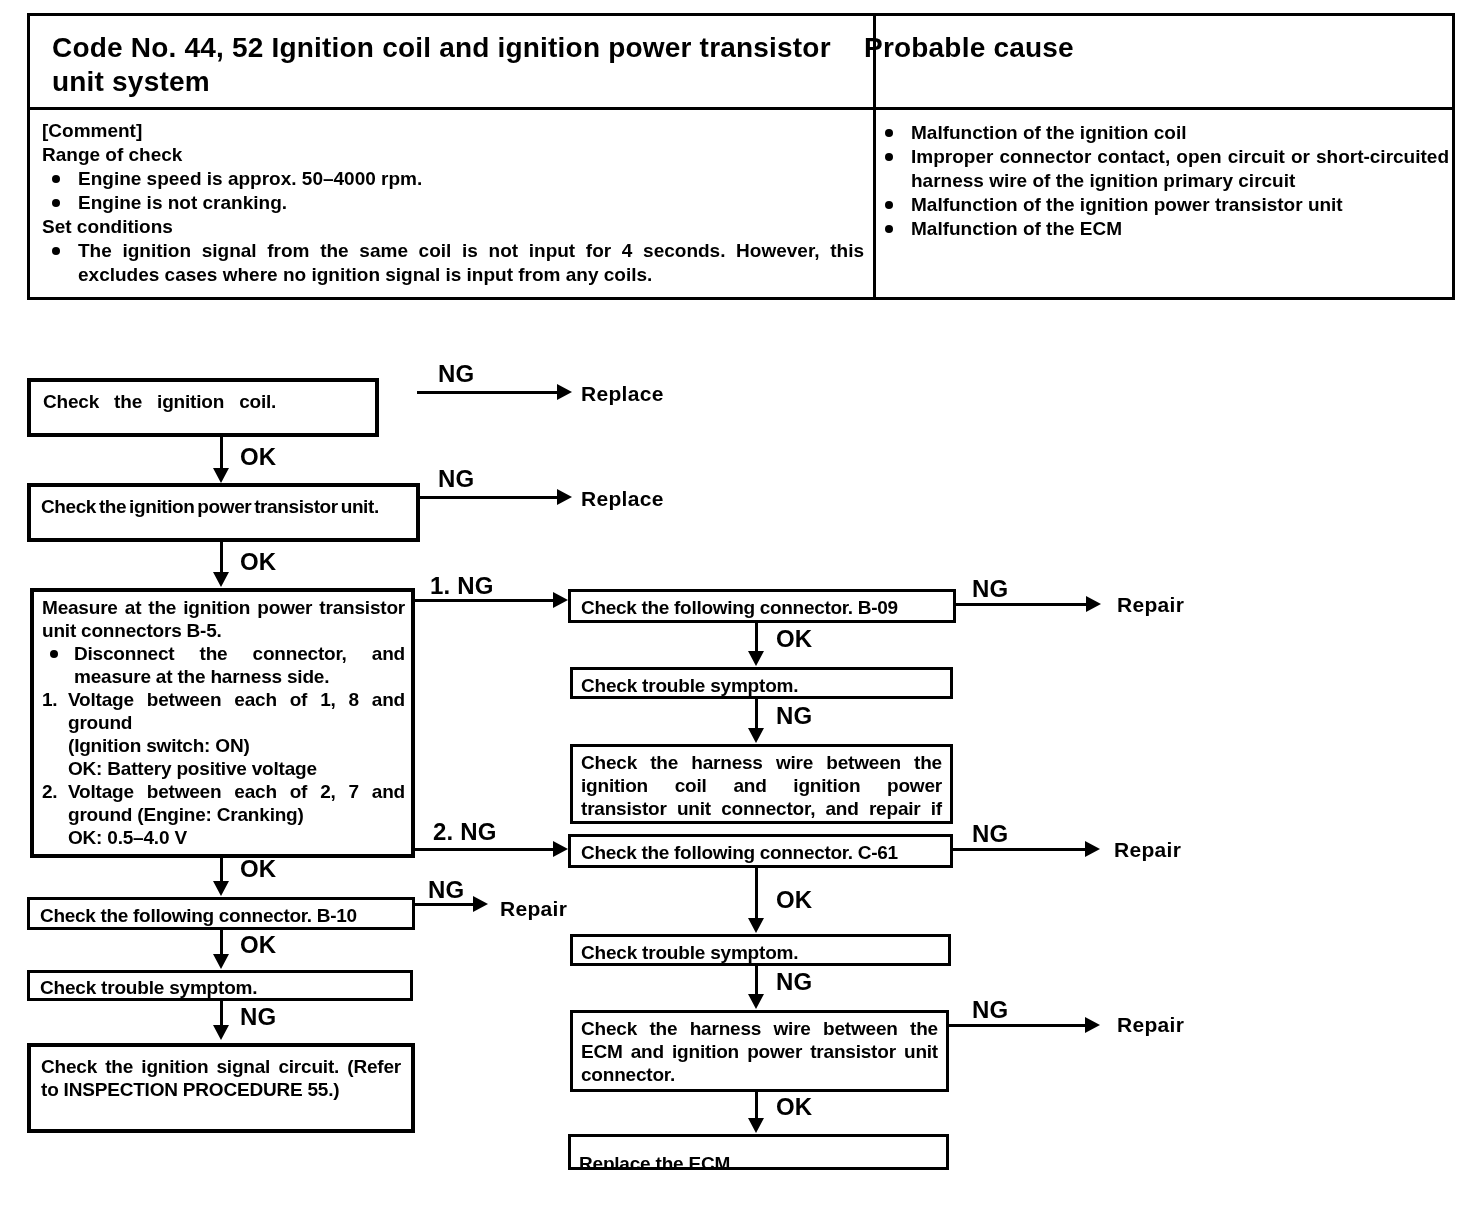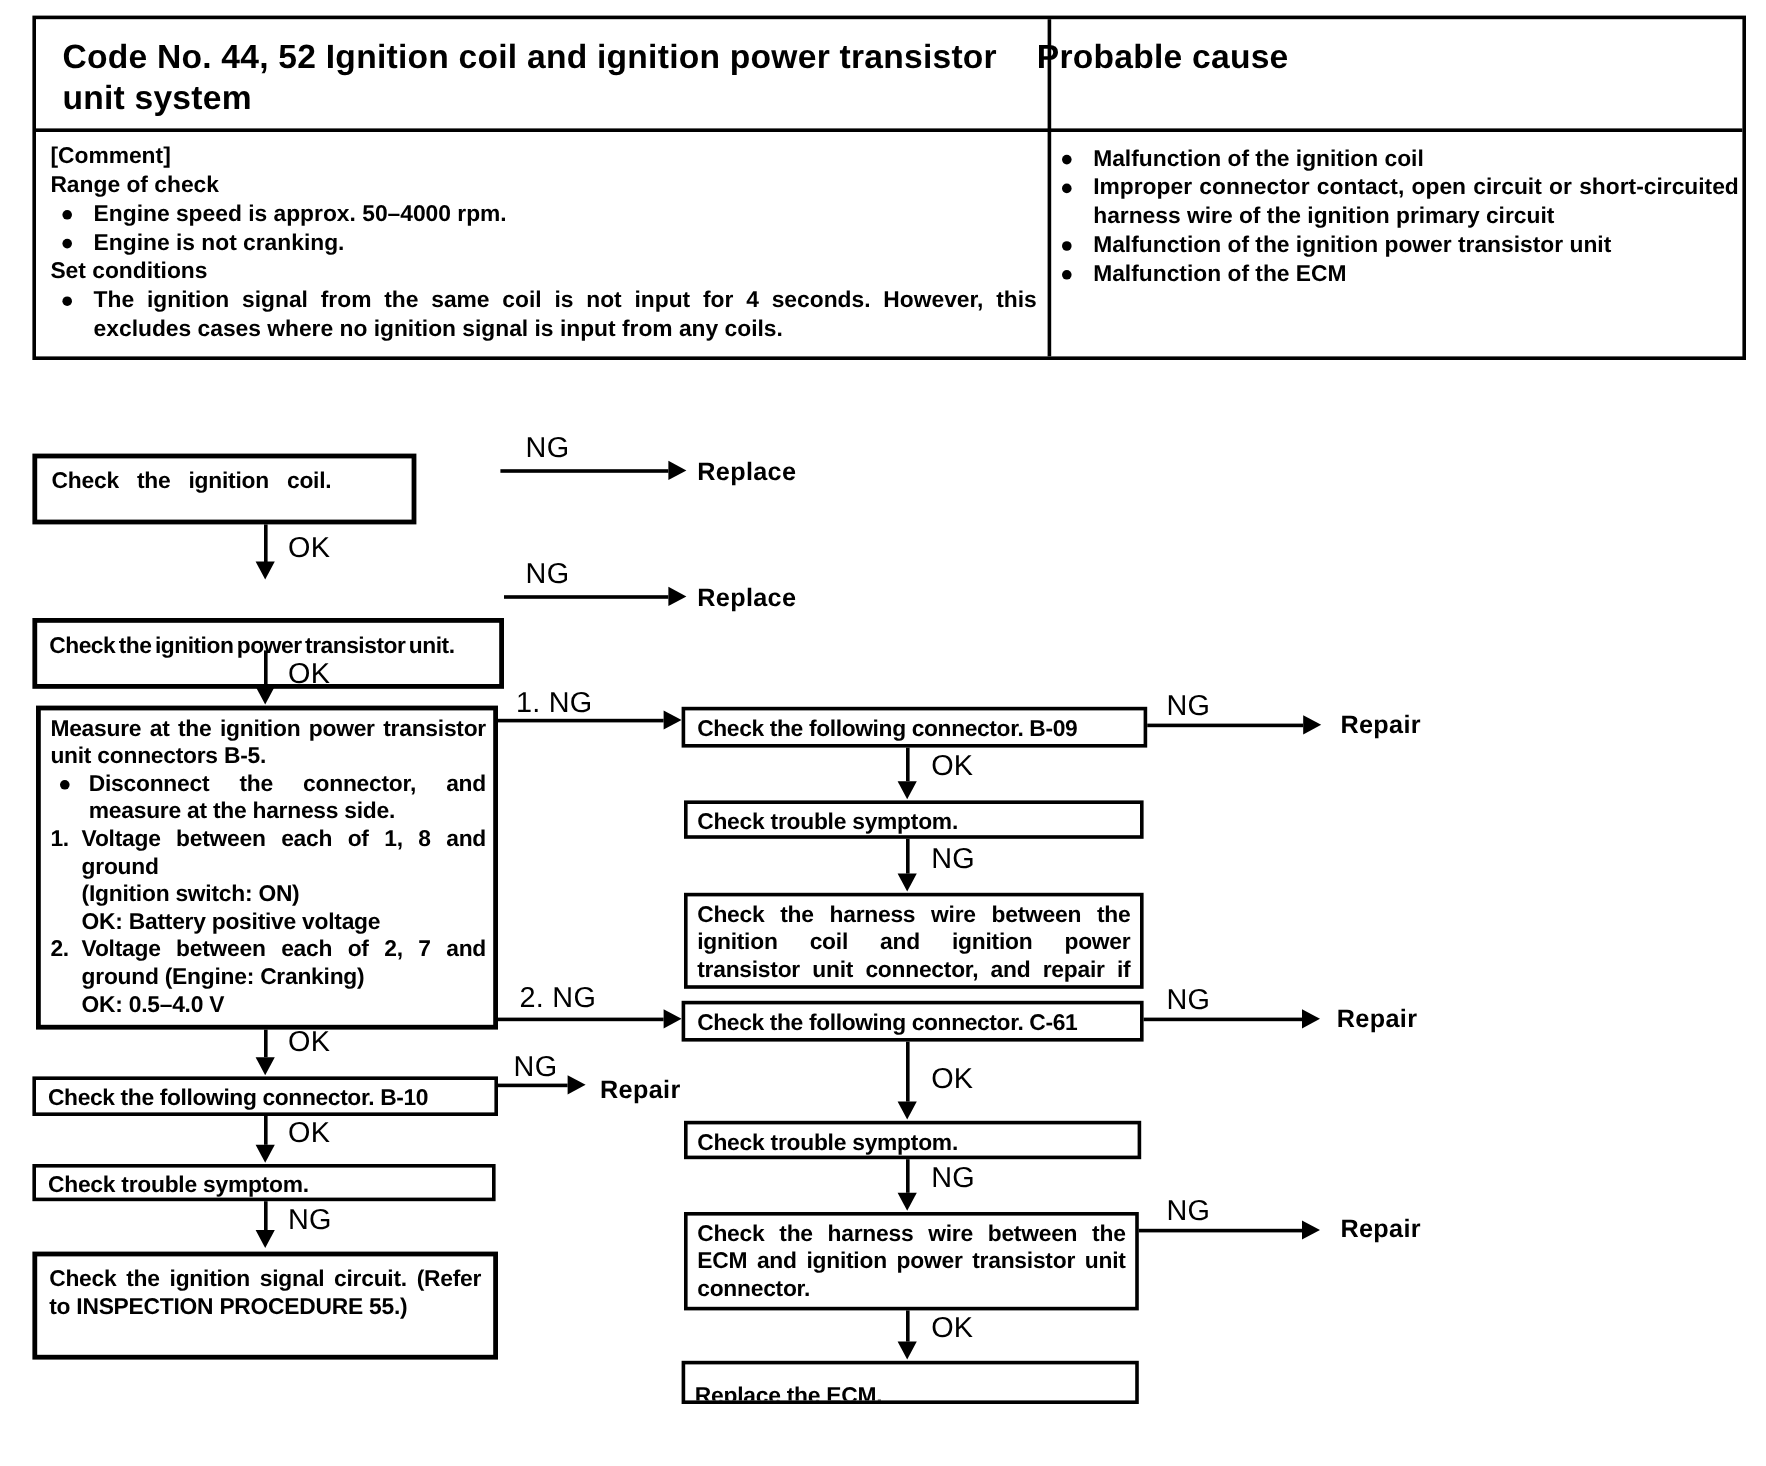--- a/index.html
+++ b/index.html
@@ -20,21 +20,21 @@
 
   
   .box{position:absolute;border:3px solid #000;box-sizing:border-box;background:#fff;
        font-size:19px;font-weight:700;line-height:23px;letter-spacing:-.2px;overflow:hidden;}
   .box.bthick{border-width:4px;}
   .hline,.vline{position:absolute;background:#000;}
   .hline{height:3px;}
   .vline{width:3px;}
   .ar{position:absolute;width:0;height:0;border-top:8px solid transparent;border-bottom:8px solid transparent;border-left:15px solid #000;}
   .ad{position:absolute;width:0;height:0;border-left:8px solid transparent;border-right:8px solid transparent;border-top:15px solid #000;}
-  .tag{position:absolute;font-size:24px;font-weight:400;letter-spacing:.2px;}
+  .tag{position:absolute;font-size:24px;font-weight:700;letter-spacing:.2px;}
   .res{position:absolute;font-size:21px;font-weight:700;letter-spacing:.3px;}
   .step{display:flex;align-items:flex-start;}
   .num{width:26px;flex:none;}
   .sbody{flex:1;}
   .wsp{word-spacing:10px;}
 </style>
 </head>
 <body>
 
 <div class="page">
@@ -77,32 +77,32 @@
         <span class="dot"></span>
         <span class="jt" style="flex:1;">Malfunction of the ignition power transistor unit</span>
       </div>
       <div class="li">
         <span class="dot"></span>
         <span class="jt" style="flex:1;">Malfunction of the ECM</span>
       </div>
     </div>
   </div>
 
-  <div class="box bthick" style="left:27px;top:378px;width:320px;height:59px;padding:8px 12px;">
+  <div class="box bthick" style="left:27px;top:378px;width:352px;height:59px;padding:8px 12px;">
     <span class="wsp">Check the ignition coil.</span>
   </div>
   <div class="hline" style="left:417px;top:391px;width:140px;"></div>
   <div class="ar" style="left:557px;top:384px;"></div>
   <div class="tag" style="left:438px;top:360px;">NG</div>
   <div class="res" style="left:581px;top:382px;">Replace</div>
   <div class="vline" style="left:220px;top:437px;height:32px;"></div>
   <div class="ad" style="left:213px;top:468px;"></div>
   <div class="tag" style="left:240px;top:443px;">OK</div>
 
-  <div class="box bthick" style="left:27px;top:483px;width:393px;height:59px;padding:8px 10px;letter-spacing:-.4px;word-spacing:-2px;margin-top:32px;">
+  <div class="box bthick" style="left:27px;top:483px;width:393px;height:59px;padding:8px 10px;letter-spacing:-.4px;word-spacing:-2px;">
     <span>Check the ignition power transistor unit.</span>
   </div>
   <div class="hline" style="left:420px;top:496px;width:137px;"></div>
   <div class="ar" style="left:557px;top:489px;"></div>
   <div class="tag" style="left:438px;top:465px;">NG</div>
   <div class="res" style="left:581px;top:487px;">Replace</div>
   <div class="vline" style="left:220px;top:542px;height:31px;"></div>
   <div class="ad" style="left:213px;top:572px;"></div>
   <div class="tag" style="left:240px;top:548px;">OK</div>
 

